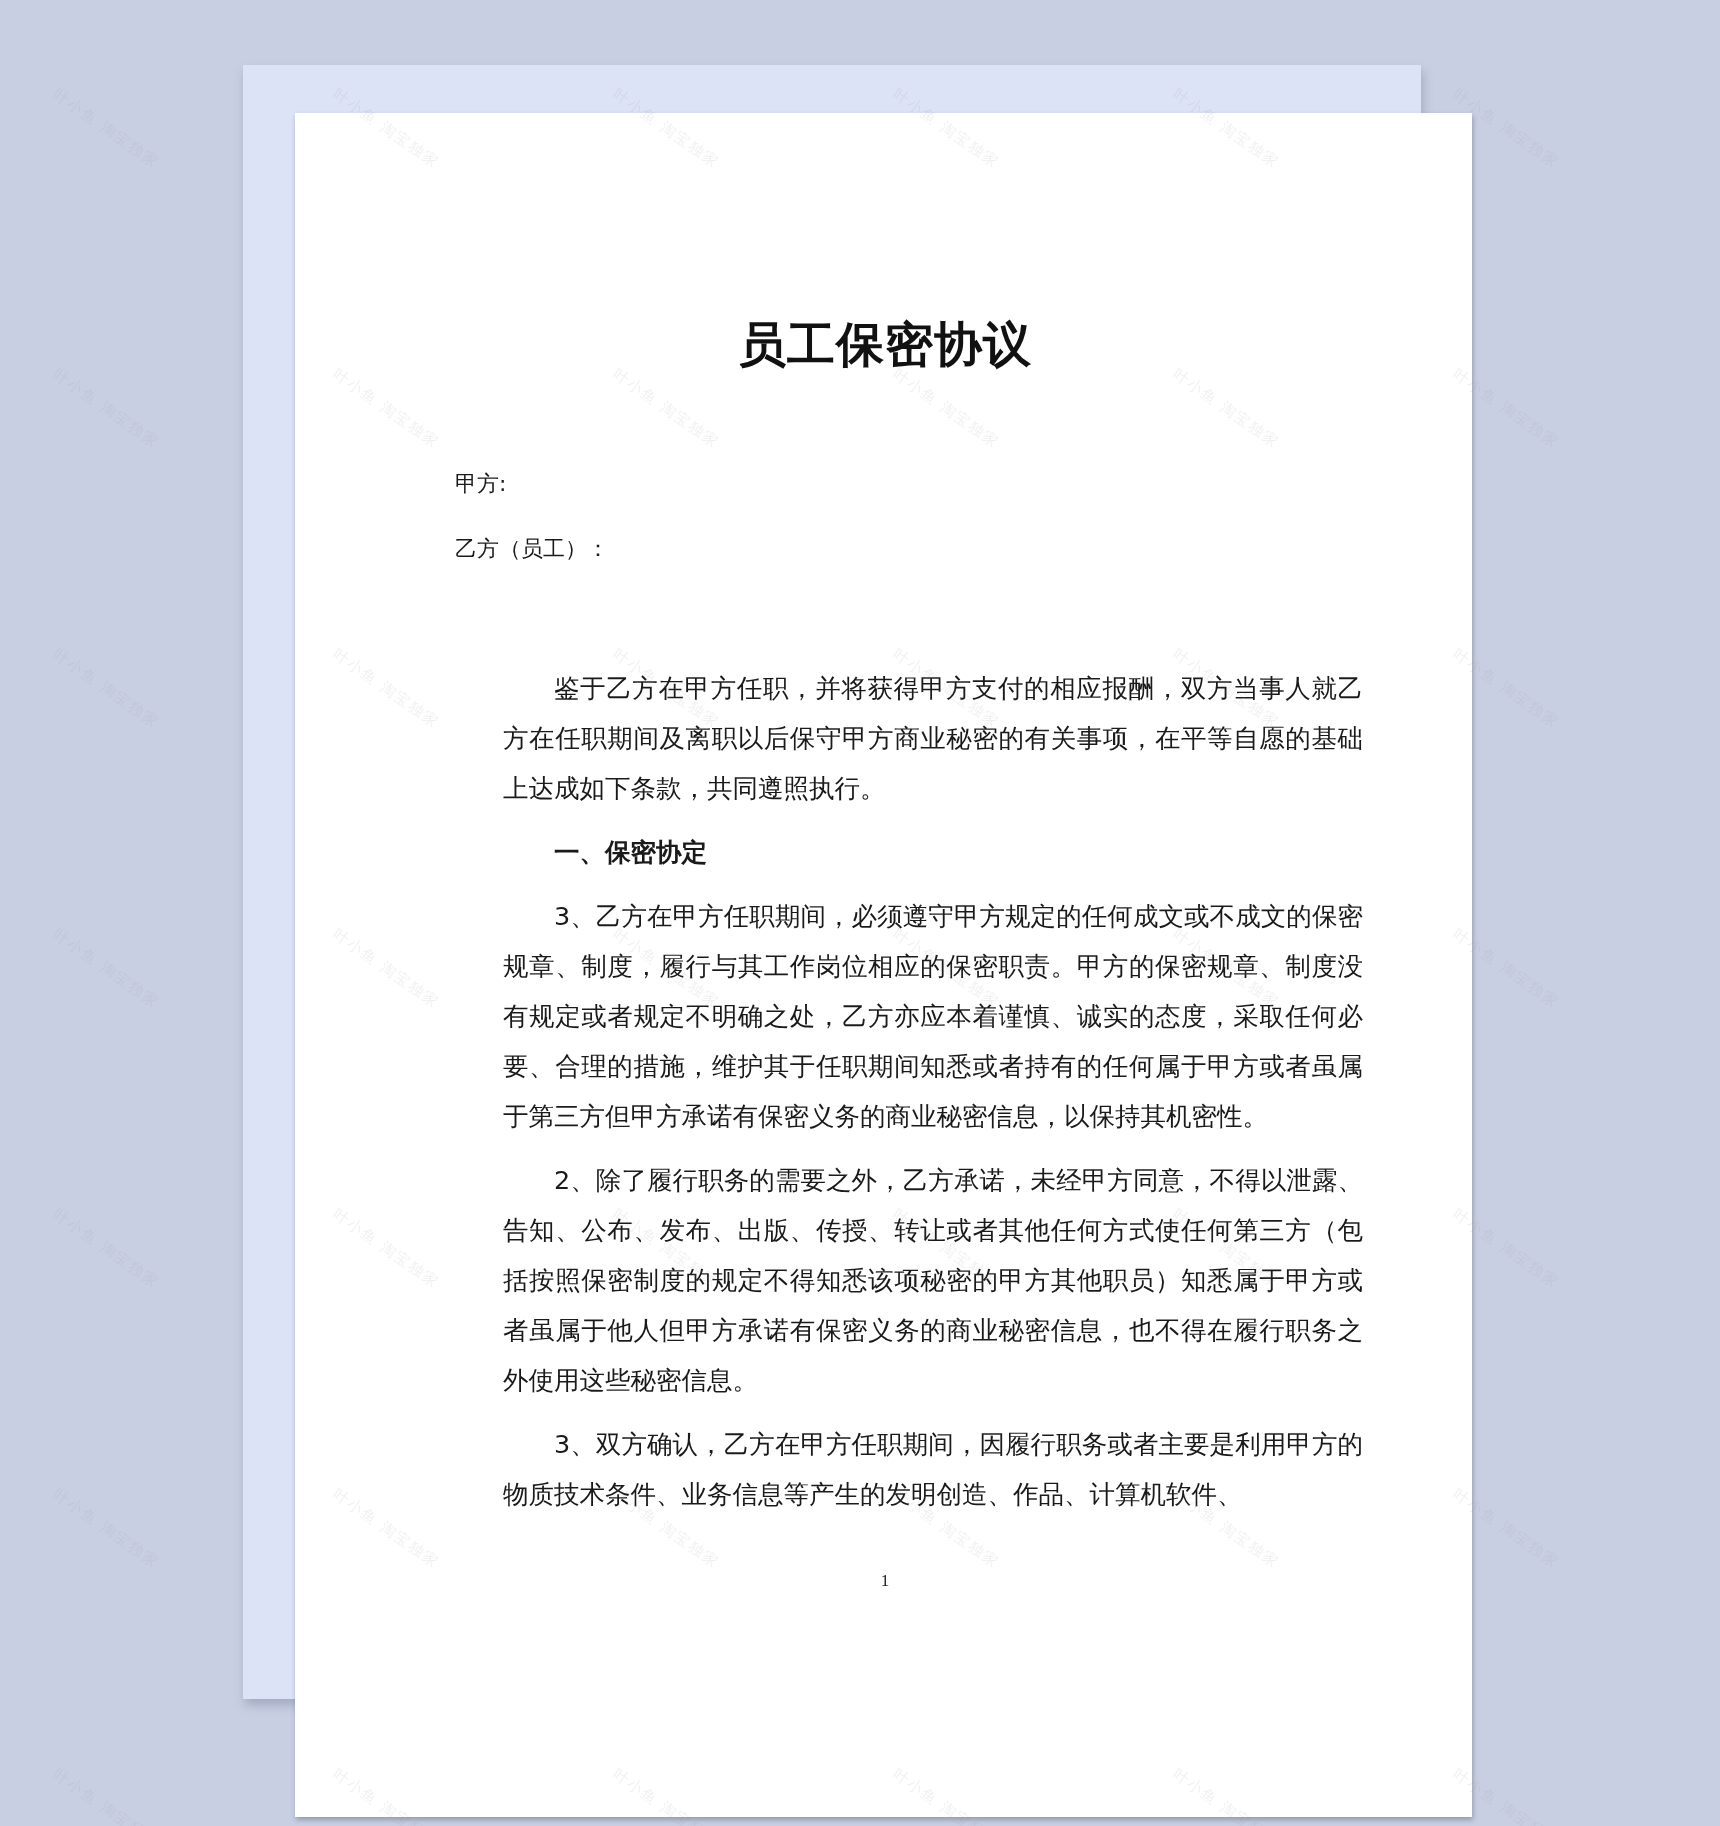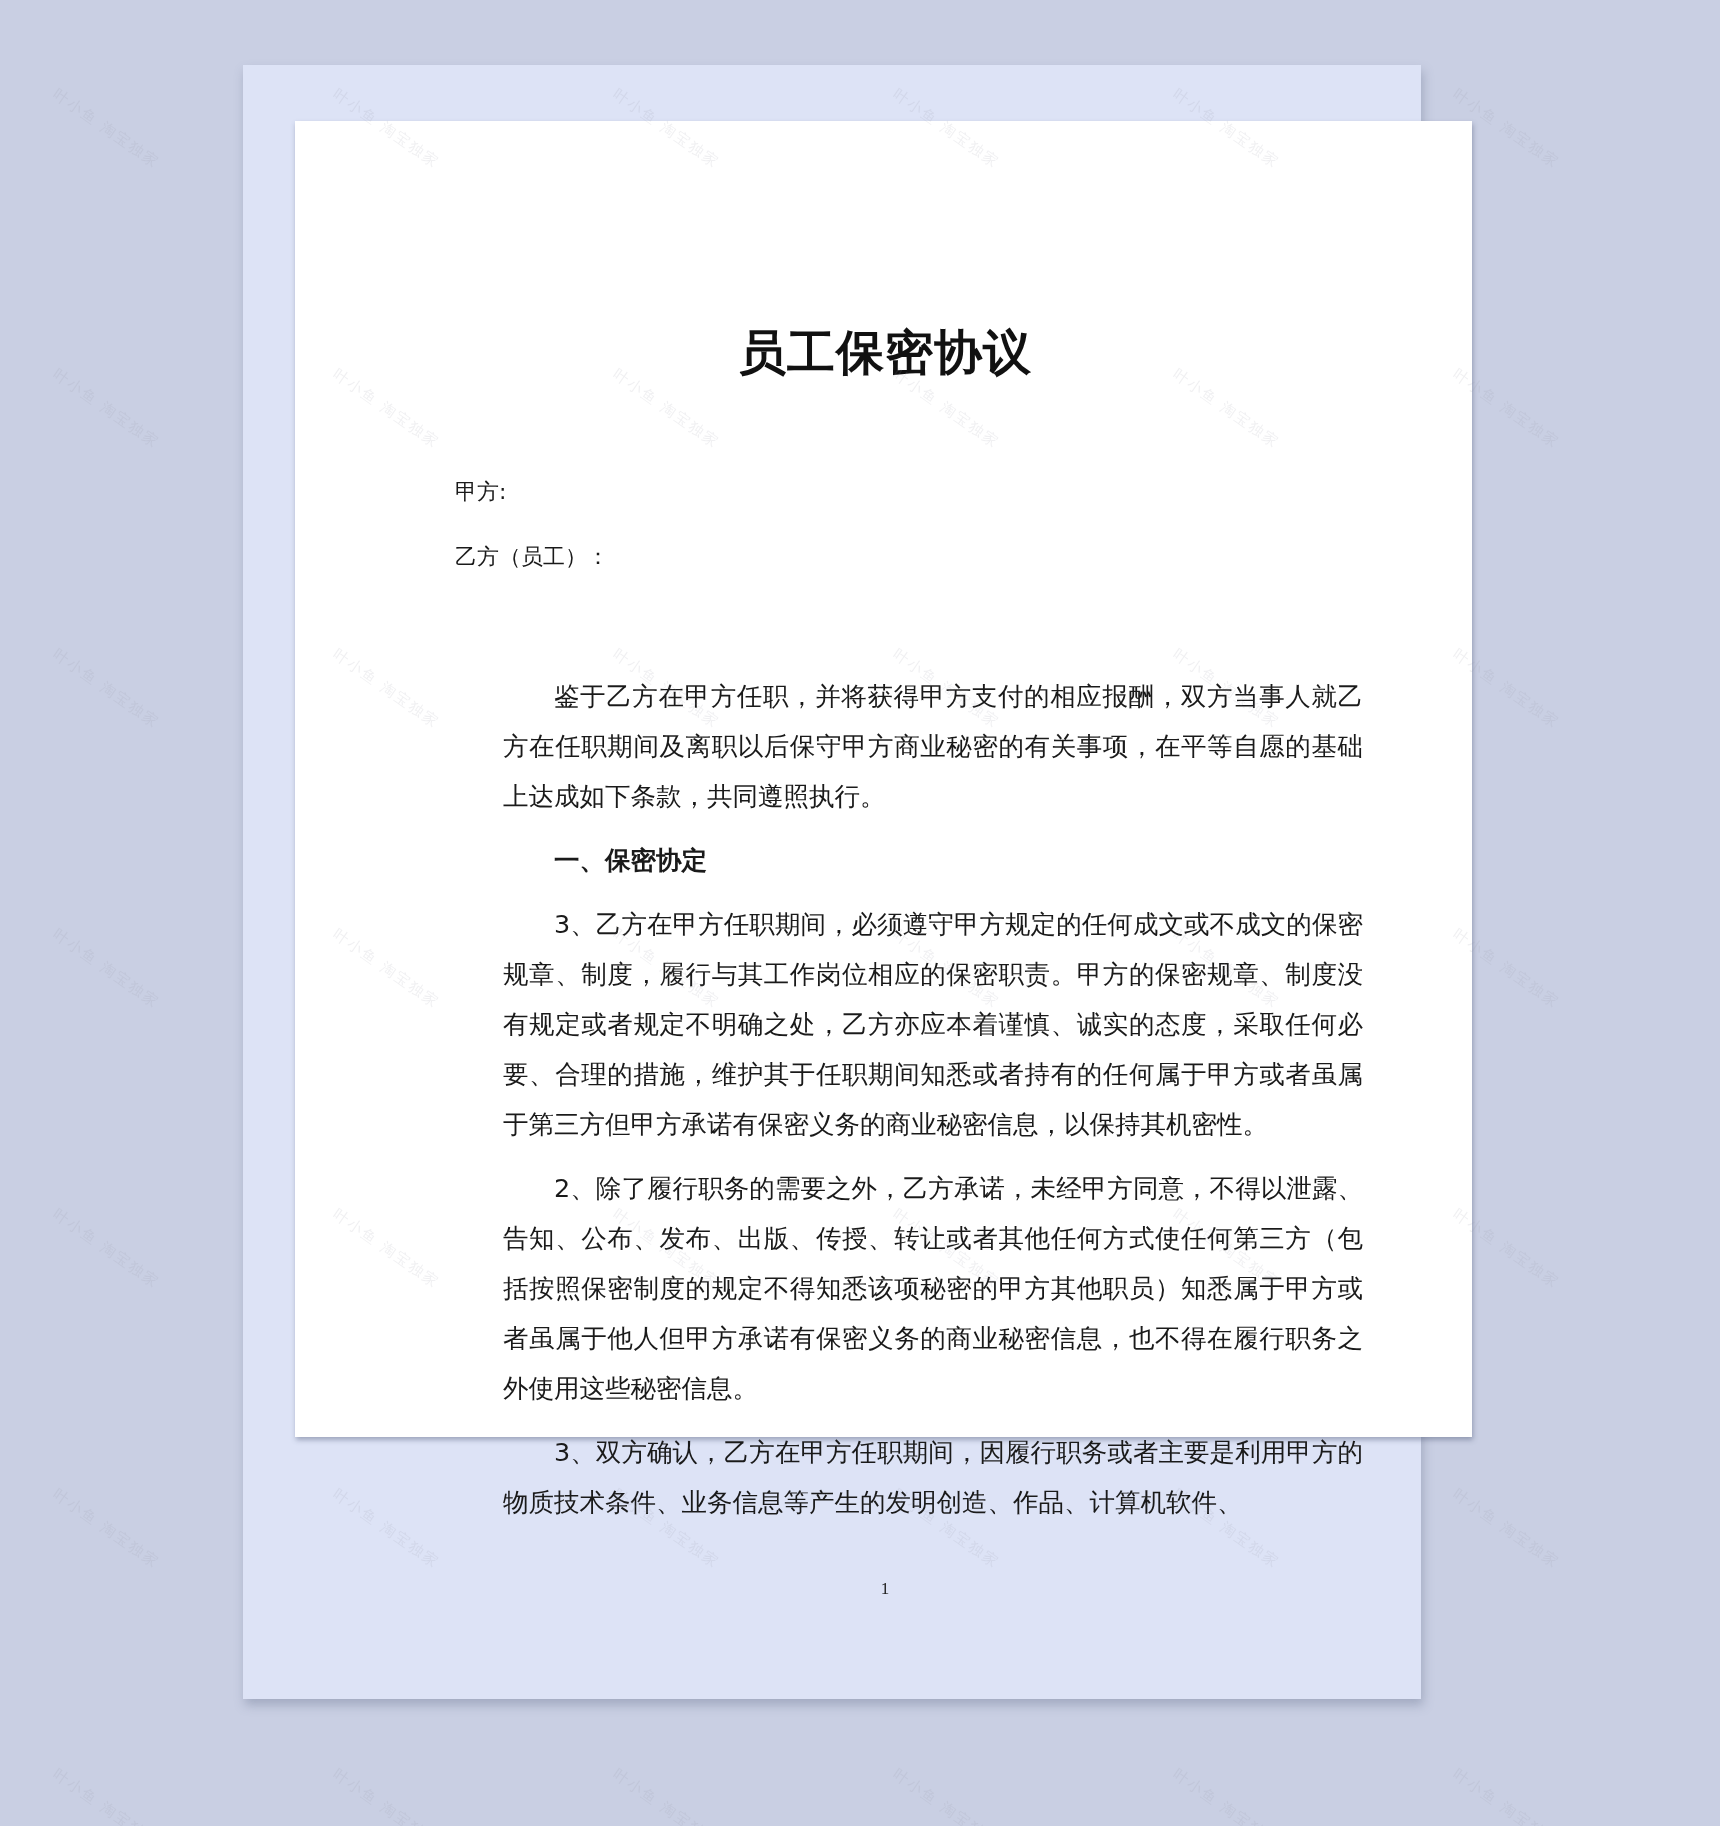--- a/index.html
+++ b/index.html
@@ -23,22 +23,22 @@
     .back-sheet {
       position: absolute;
       left: 243px; top: 65px;
       width: 1178px; height: 1634px;
       background: #dde3f6;
       box-shadow: 2px 6px 10px rgba(90,100,130,0.35);
       z-index: 1;
     }
     .page {
       position: absolute;
-      left: 295px; top: 121px;
-      width: 1177px; height: 1316px;
+      left: 295px; top: 113px;
+      width: 1177px; height: 1704px;
       background: #ffffff;
       box-shadow: 1px 3px 5px rgba(80,90,120,0.45);
       z-index: 2;
     }
     .content {
       position: absolute;
       left: 160px; top: 0;
       width: 860px;
     }
     .title {

